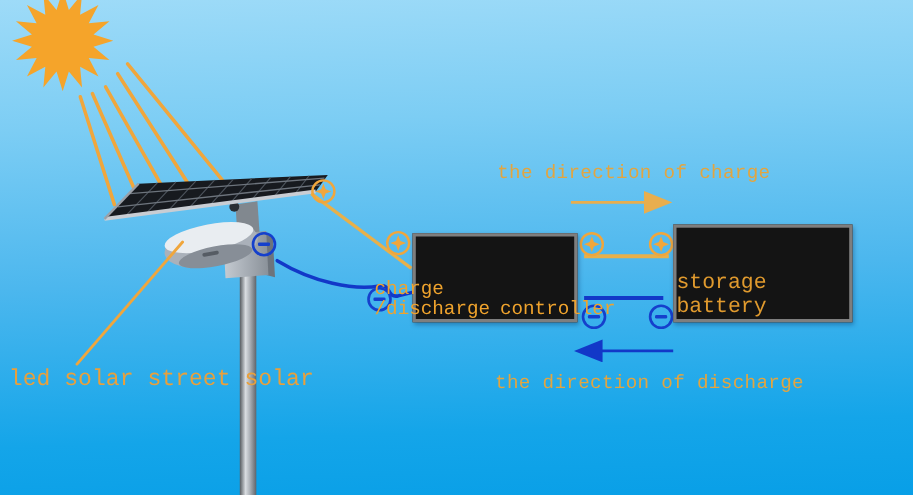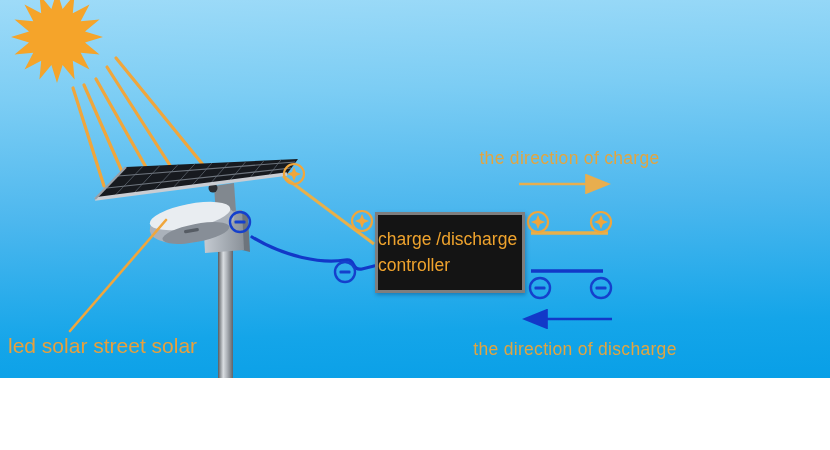--- a/index.html
+++ b/index.html
@@ -1,40 +1,39 @@
 <!DOCTYPE html>
 <html><head>
 <meta charset="utf-8">
 <style>
   html,body{margin:0;padding:0;}
   #stage{
     position:relative;
-    width:830px;height:378px;
+    width:830px;height:450px;
     overflow:hidden;
-    font-family:Liberation Sans, sans-serif;
+    font-family:Liberation Mono, monospace;
     background:linear-gradient(178deg,#9edbf8 0%,#7ccdf4 25%,#4cb7ee 55%,#14a5e9 85%,#089fe7 100%);
   }
   #scene{position:absolute;left:0;top:0;}
   .label{position:absolute;white-space:nowrap;}
   .dir-label{
     font-size:17.5px;
     color:#e2a540;
     text-align:center;
     letter-spacing:.3px;
   }
   #charge-label{left:452px;top:148px;width:235px;}
   #discharge-label{left:450px;top:327px;width:250px;margin-top:12px;}
   .dark-box{
     position:absolute;
     background:#141414;
     border:3px solid #7e7e7e;
     box-sizing:border-box;
     display:flex;
-    flex-direction:column;
-    align-items:flex-start;
+    align-items:flex-end;
     justify-content:center;
     box-shadow:1px 2px 4px rgba(0,40,90,.35);
   }
   #controller-box{left:375px;top:212px;width:150px;height:81px;gap:9px;}
   #controller-box span{color:#efa32d;font-size:17.5px;line-height:1;}
   #battery-box{left:612px;top:204px;width:163px;height:89px;}
   #battery-box span{color:#e09a2e;font-size:19.5px;}
   #street-light-label{left:8px;top:334px;font-size:21px;color:#e8a03c;}
   #brand-label{
     left:30px;top:362px;font-size:20px;font-weight:bold;color:#f59d18;
@@ -144,16 +143,19 @@
 
   <div class="label dir-label" id="charge-label">the direction of charge</div>
 
   <div class="label dir-label" id="discharge-label">the direction of discharge</div>
 
   <div class="dark-box" id="controller-box">
     <span>charge /discharge</span>
     <span>controller</span>
   </div>
 
+  <div class="dark-box" id="battery-box">
+    <span>storage battery</span>
+  </div>
 
   <div class="label" id="street-light-label">led solar street solar</div>
 
 </div>
 
 </body></html>

